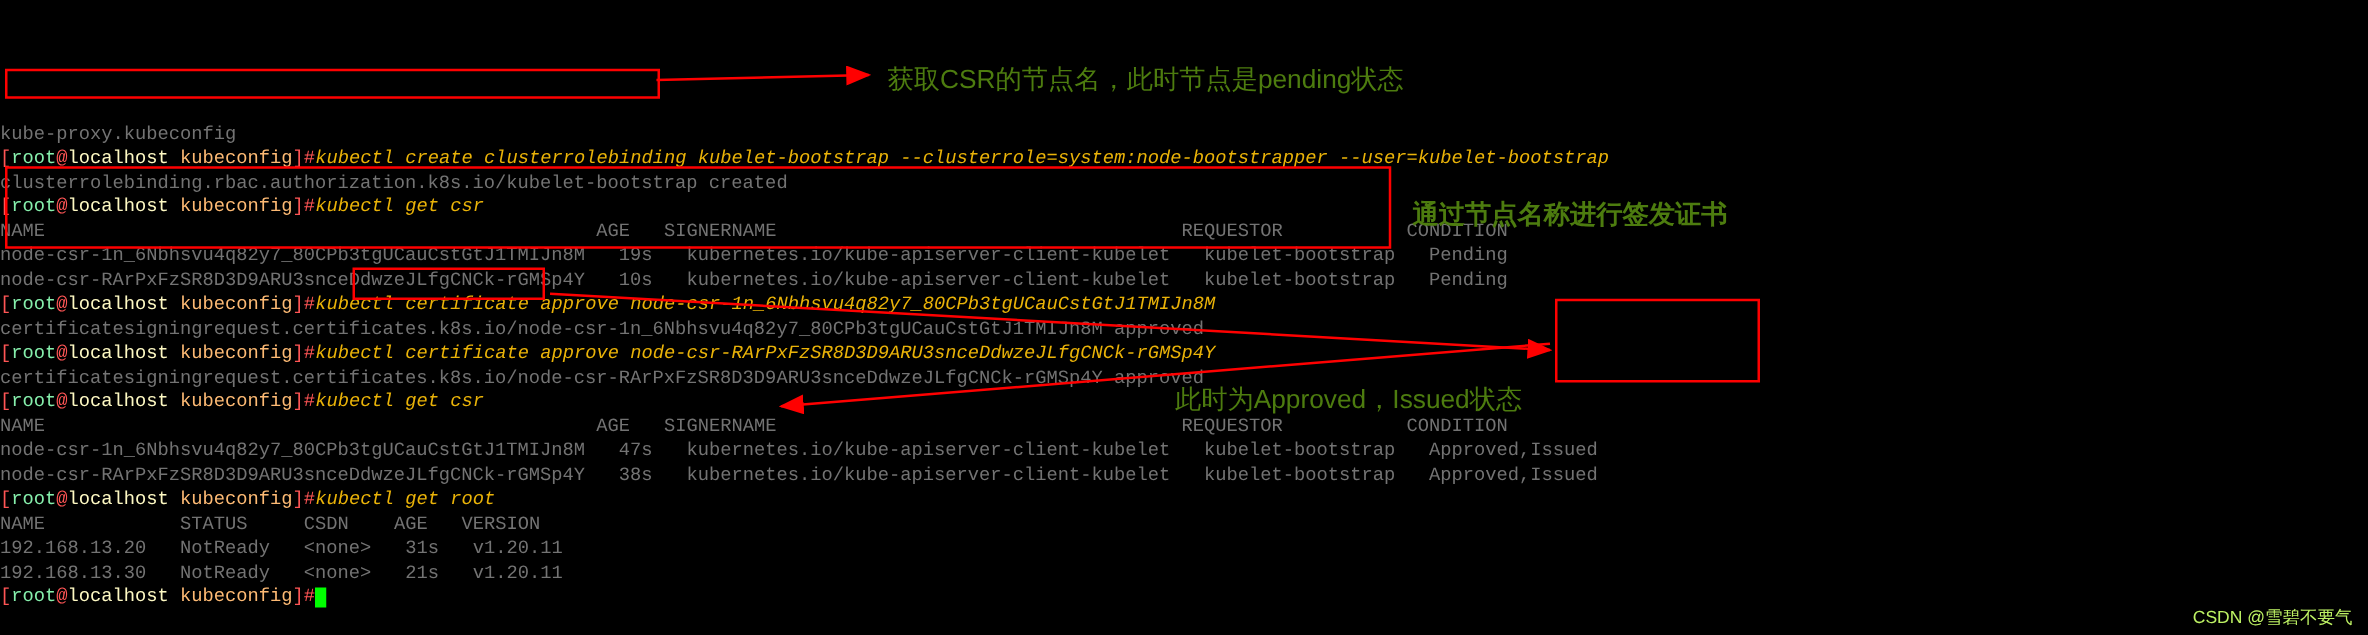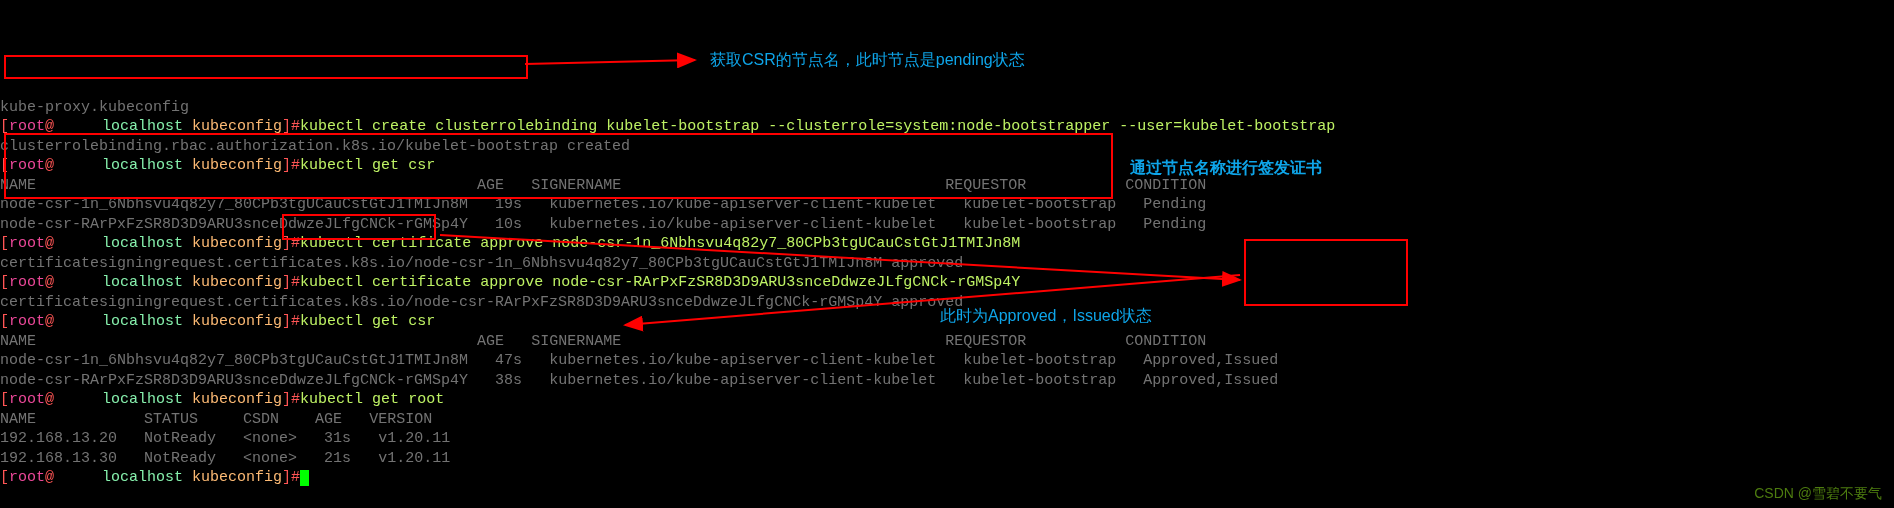--- a/index.html
+++ b/index.html
@@ -10,51 +10,51 @@
     font-size: 15px;
     line-height: 1.3;
     color: #fff;
     white-space: pre;
     position: relative;
     width: 1894px;
     height: 508px;
     overflow: hidden;
   }
   .prompt-open { color: #ff5555; }
-  .prompt-user { color: #ec4899; margin-top: 44px; }
+  .prompt-user { color: #86efac; margin-top: 44px; }
   .prompt-at   { color: #ff5555; }
-  .prompt-host { color: #86efac; margin-left: 48px; }
+  .prompt-host { color: #fef9c3; }
   .prompt-path { color: #fdba74; }
   .prompt-close{ color: #ff5555; }
-  .cmd { color: #bef264; }
+  .cmd { color: #eab308; font-style: italic; }
   .out { color: #737373; }
   .cursor {
     display: inline-block;
     width: 9px;
     height: 16px;
     background: #00ff00;
     vertical-align: text-bottom;
   }
   .annot {
     position: absolute;
-    color: #0ea5e9;
+    color: #4d7c0f;
     font-family: "Microsoft YaHei","SimSun",sans-serif;
-    font-size: 16px;
+    font-size: 21px;
     white-space: nowrap;
   }
   .box {
     position: absolute;
     border: 2px solid #ff0000;
     pointer-events: none;
   }
   .watermark {
     position: absolute;
     right: 12px;
     bottom: 6px;
-    color: #4d7c0f;
+    color: #bef264;
     font-family: "Microsoft YaHei",sans-serif;
     font-size: 14px;
   }
   svg.arrow {
     position: absolute;
     pointer-events: none;
   }
 </style>
 </head>
 <body>

